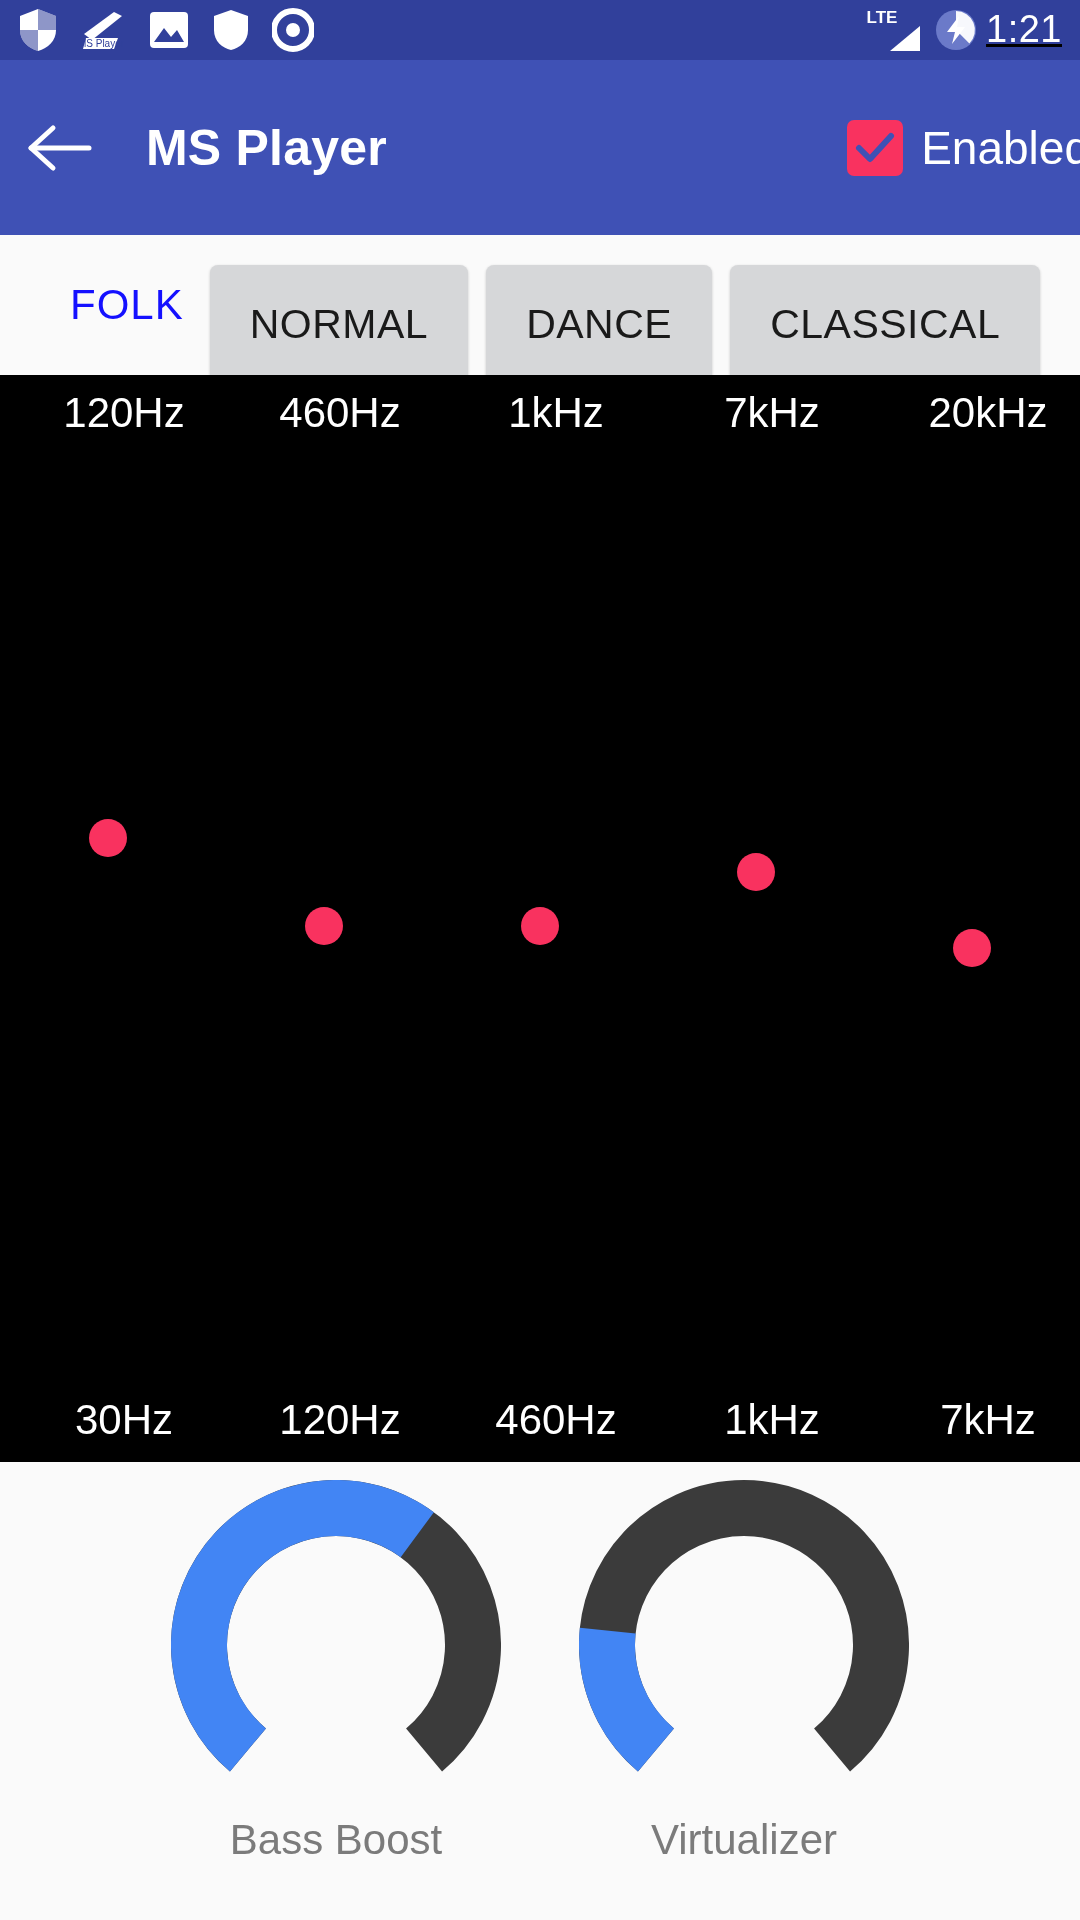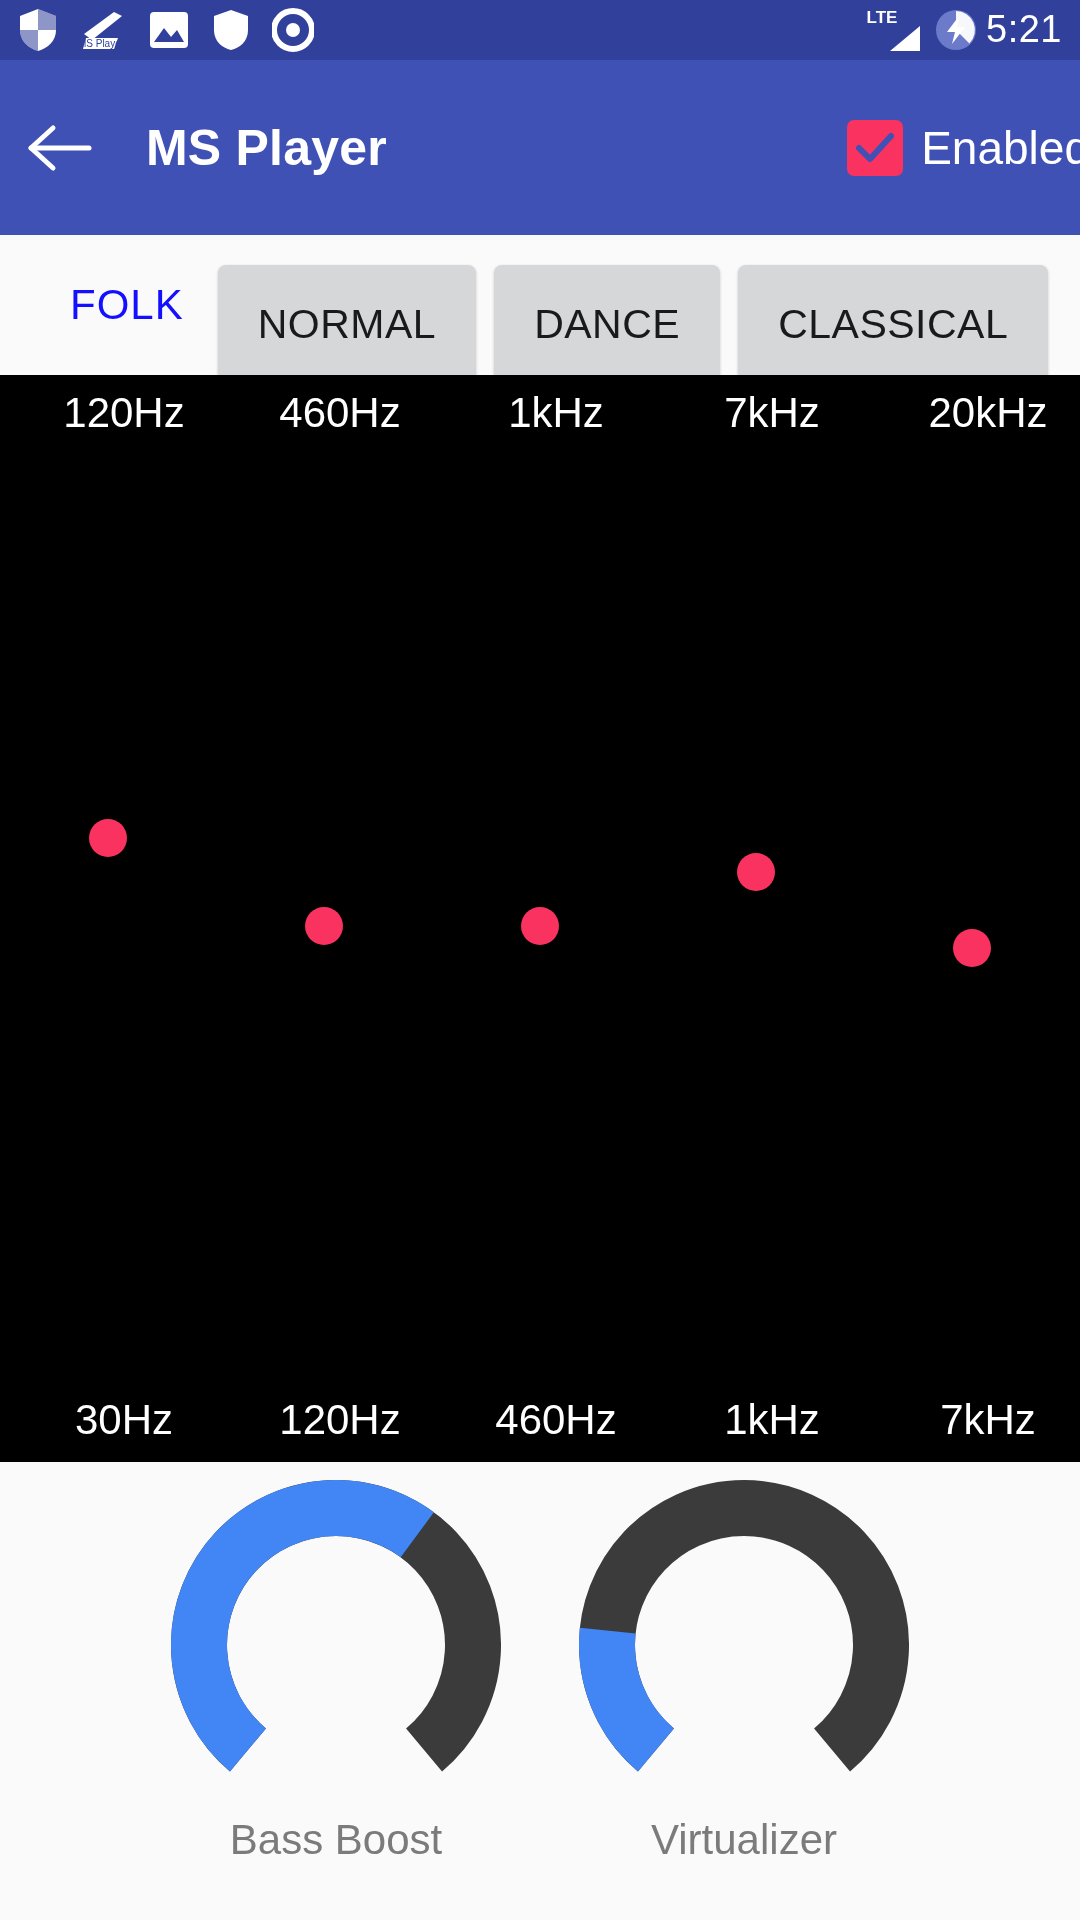--- a/index.html
+++ b/index.html
@@ -11,21 +11,21 @@
   }
 
   
   .status-bar{
     position:absolute; left:0; top:0; width:1080px; height:60px;
     background:#31409b;
     display:flex; align-items:center; justify-content:space-between;
     padding:0 18px;
   }
   .status-left{ display:flex; align-items:center; gap:22px; }
-  .status-right{ display:flex; align-items:center; gap:6px; }
+  .status-right{ display:flex; align-items:center; gap:6px;text-decoration:underline; }
   .sicon{ display:block; }
   .status-clock{
     color:#ffffff; font-size:38px; font-weight:400; letter-spacing:.5px;
     line-height:1; padding-bottom:2px;
   }
 
   
   .app-bar{
     position:absolute; left:0; top:60px; width:1080px; height:175px;
     background:#3f51b5;
@@ -58,21 +58,21 @@
   .preset-row{
     position:absolute; left:0; top:235px; width:1080px; height:140px;
     background:#fafafa;
     display:flex; align-items:center;
     padding-left:40px;
     overflow:hidden;
   }
   .preset-active{
     color:#1410ff; font-size:42px; font-weight:500;
     letter-spacing:1px; white-space:nowrap;
-    padding:0 34px 0 30px; cursor:pointer;
+    padding:0 26px 0 30px; cursor:pointer;
   }
   .preset-btn{
     background:#d6d7d9; border:none; border-radius:8px;
     color:#1a1a1a; font-size:41px; font-weight:400;
     letter-spacing:.5px; white-space:nowrap;
     height:118px; padding:0 40px; margin-right:18px;
     font-family:"Liberation Sans", sans-serif;
     box-shadow:0 1px 3px rgba(0,0,0,.20);
     cursor:pointer; flex:0 0 auto;margin-top:38px;
   }
@@ -154,21 +154,21 @@
       <text x="18" y="17" font-size="17" font-weight="700" fill="#ffffff" text-anchor="middle" font-family="Liberation Sans, sans-serif">LTE</text>
       <path d="M56 20 L56 45 L26 45 Z" fill="#ffffff"></path>
     </svg>
 
     <svg class="sicon" width="48" height="48" viewBox="0 0 48 48">
       <circle cx="24" cy="24" r="20" fill="#6b7ac9"></circle>
       <path d="M24 5 a19 19 0 0 1 13.4 32.4 L24 24 Z" fill="#ffffff" opacity="0.95"></path>
       <path d="M27 10 L15 26 H23 L20 38 L33 21 H25 Z" fill="#ffffff"></path>
     </svg>
 
-    <span class="status-clock">5:21</span>
+    <span class="status-clock">1:21</span>
   </div>
 </div>
 
 <div class="app-bar">
   <div class="back-btn">
     <svg width="66" height="52" viewBox="0 0 66 52">
       <path d="M26 6 L4 26 L26 46" fill="none" stroke="#ffffff" stroke-width="5" stroke-linecap="round" stroke-linejoin="round"></path>
       <line x1="4" y1="26" x2="62" y2="26" stroke="#ffffff" stroke-width="5" stroke-linecap="round"></line>
     </svg>
   </div>

